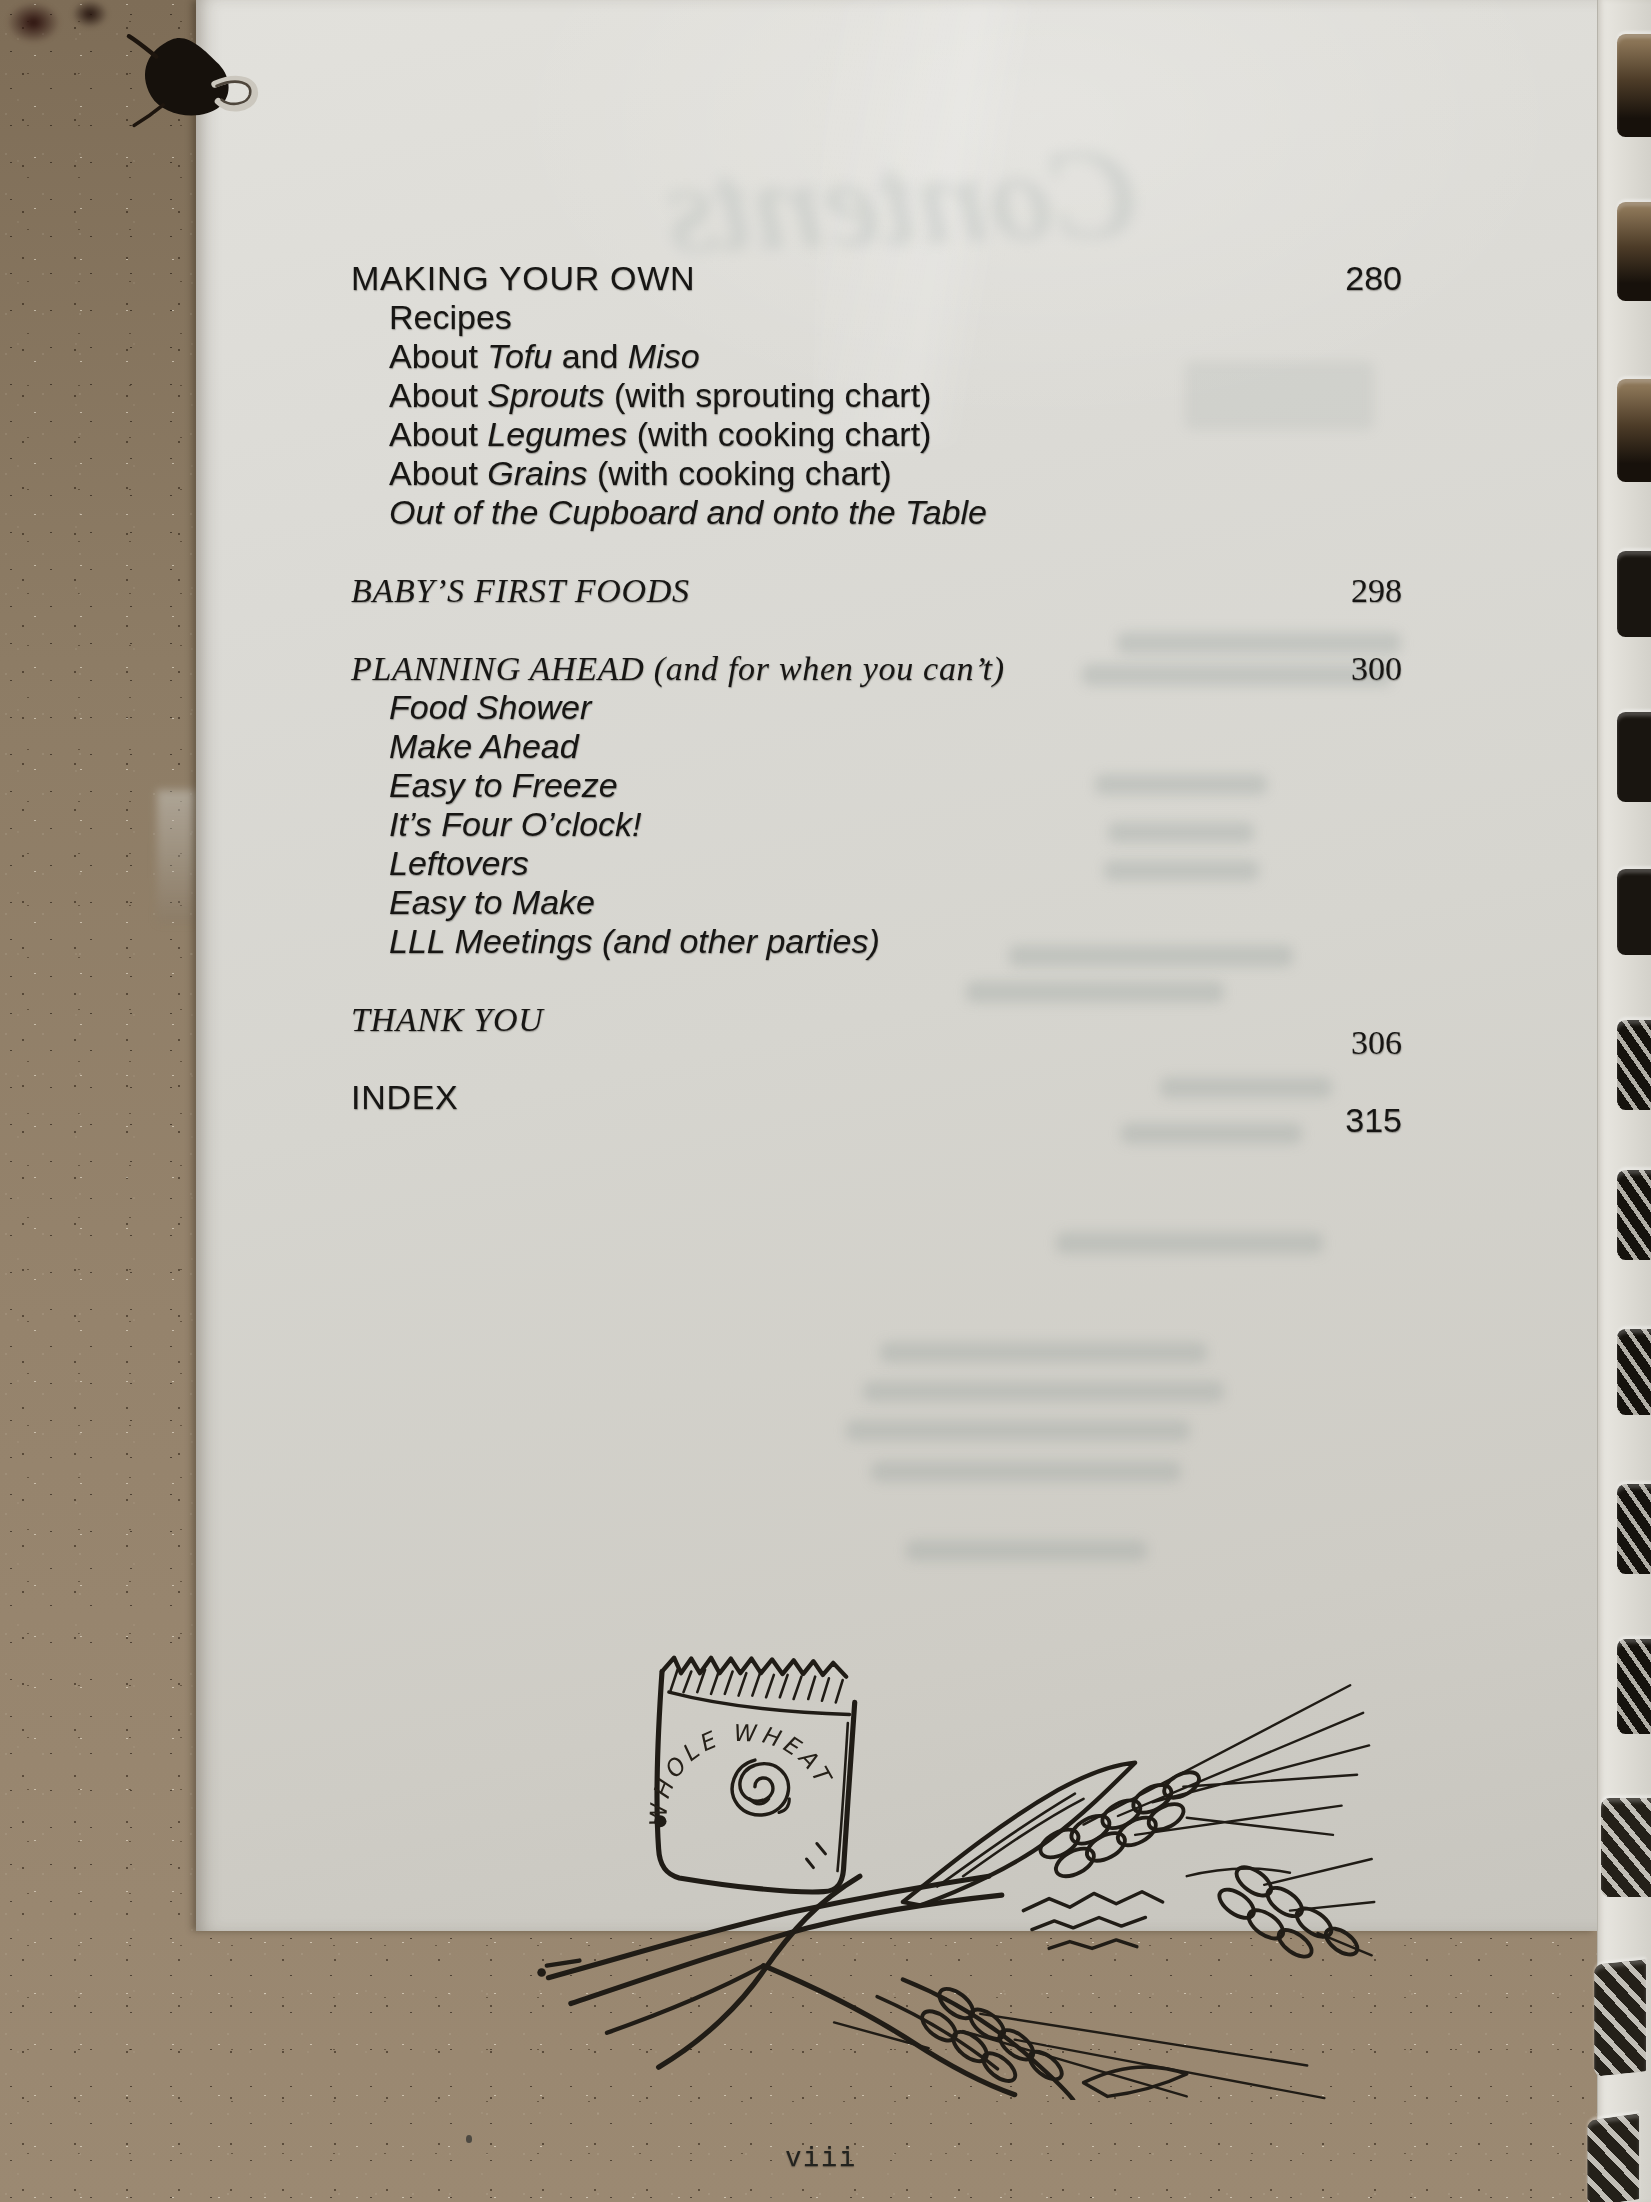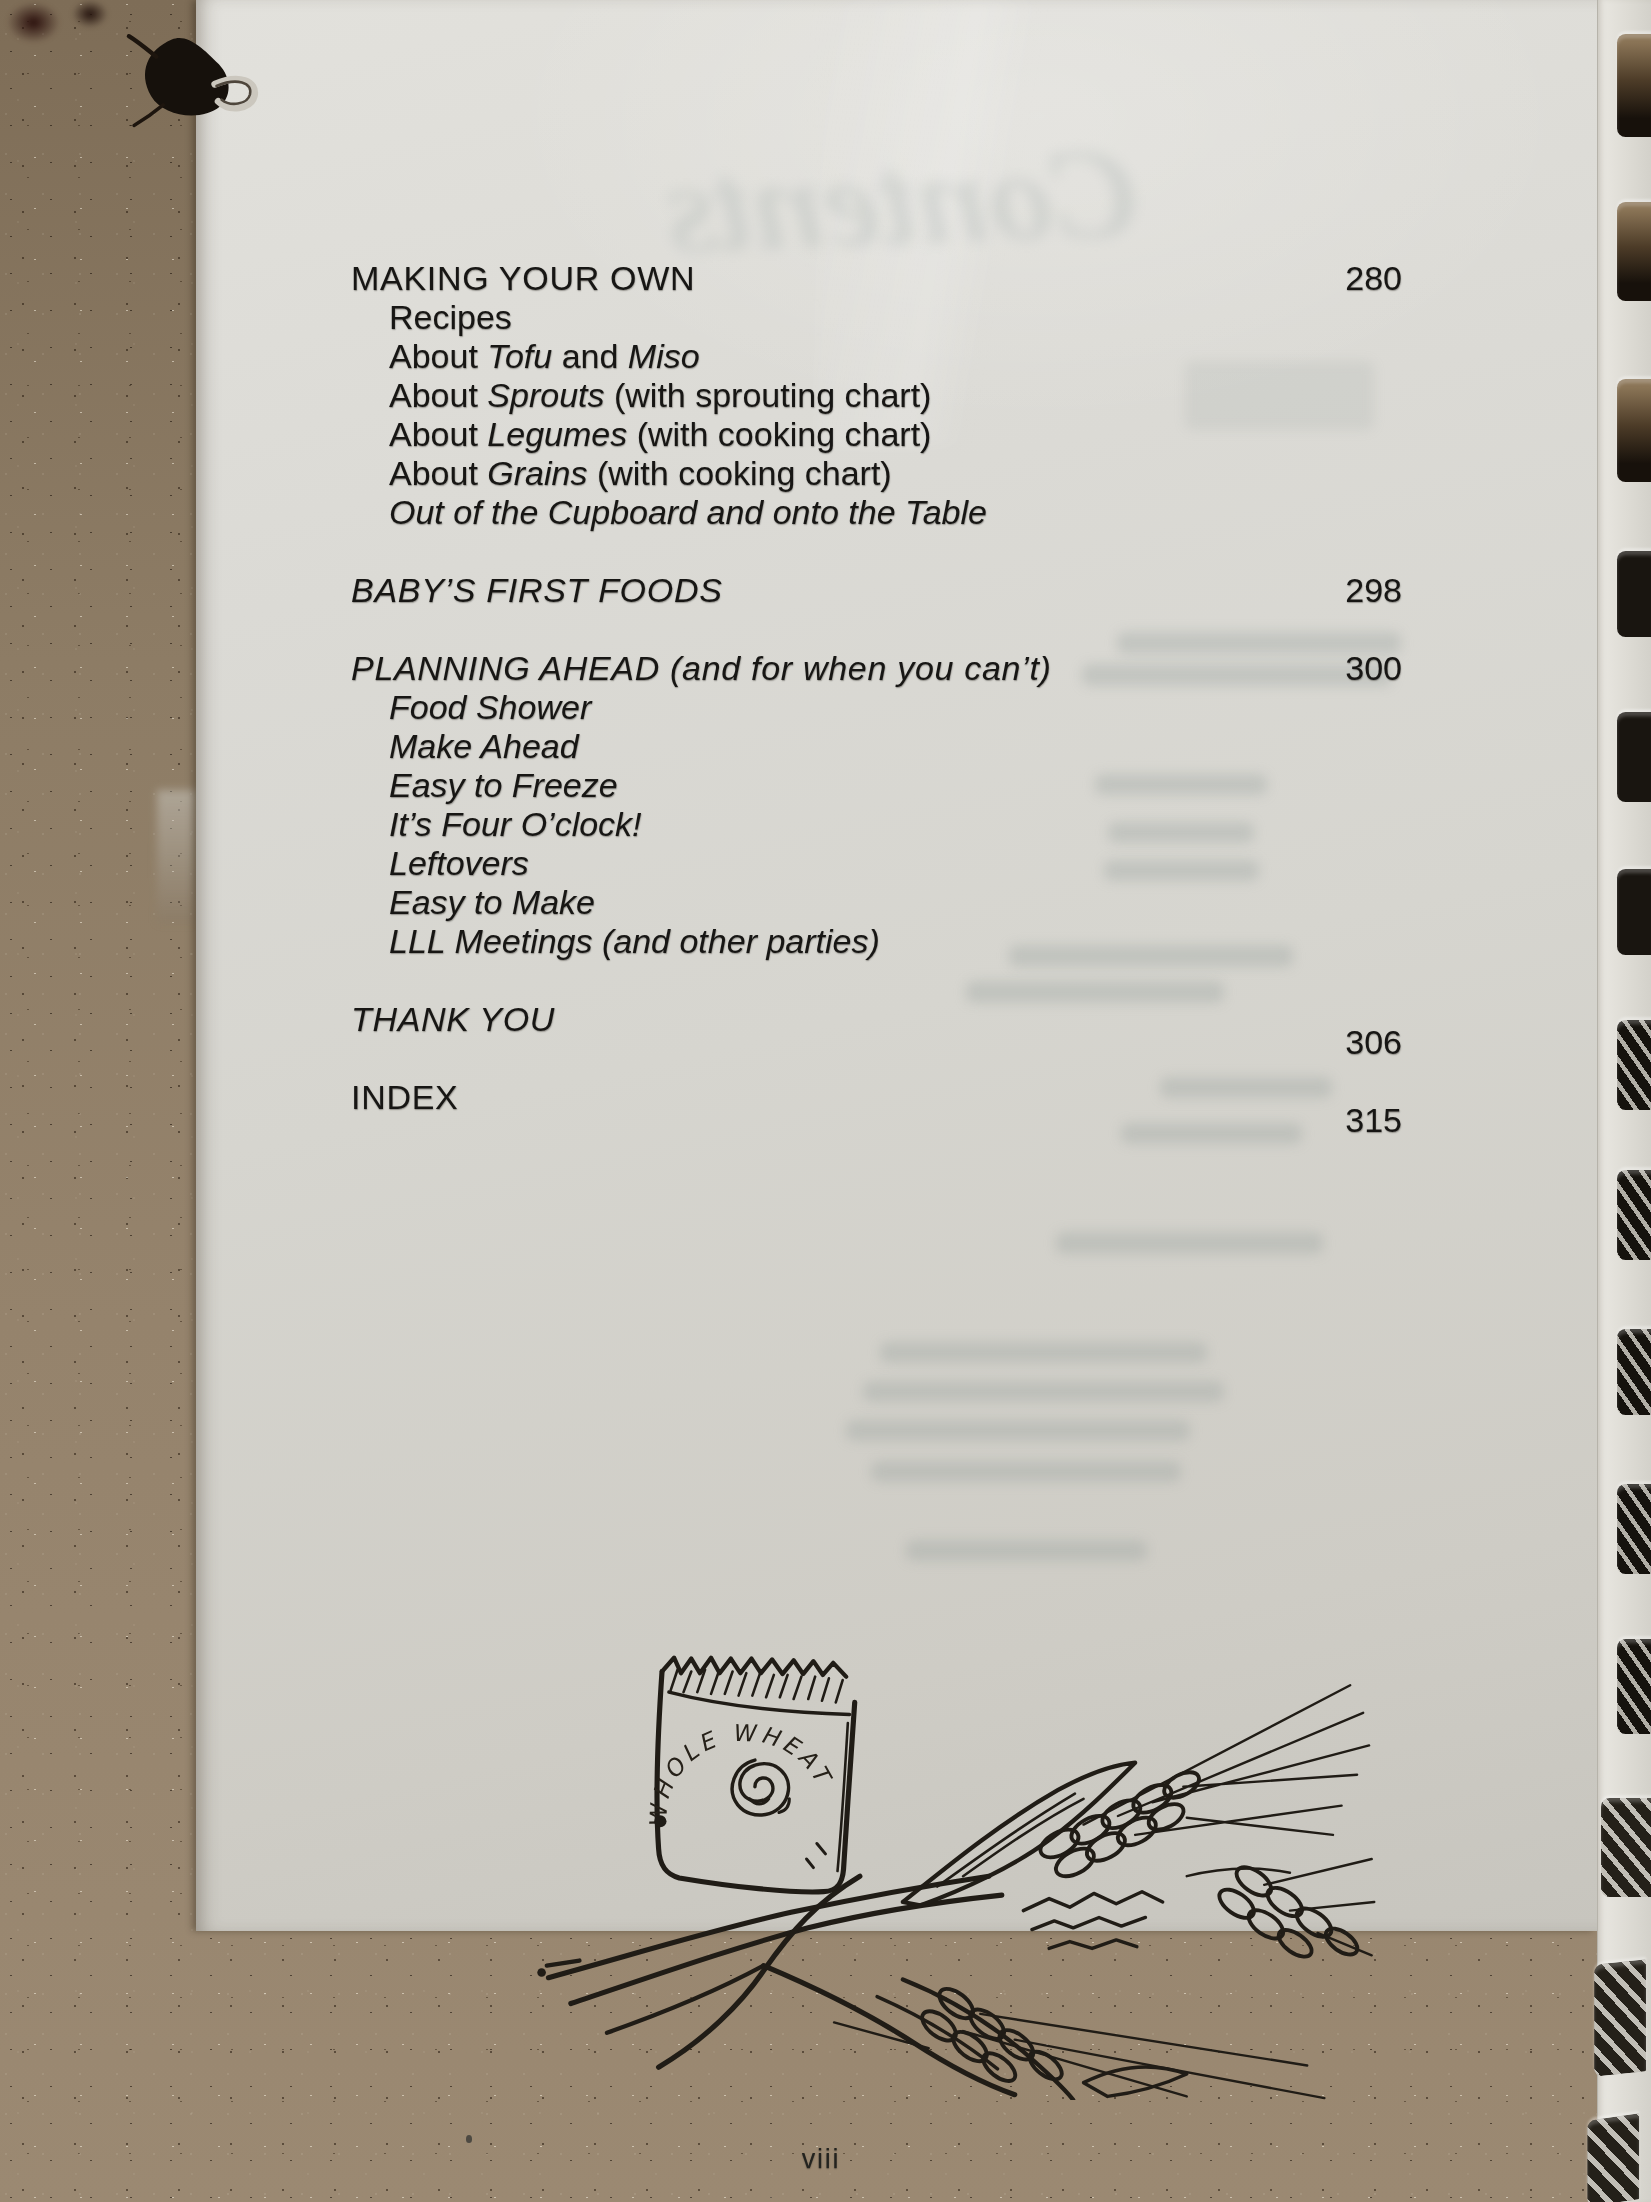--- a/index.html
+++ b/index.html
@@ -39,30 +39,30 @@
     opacity:0.30;filter:blur(6.9px);white-space:nowrap;}
   .ghost-line{position:absolute;background:rgba(146,156,152,0.30);filter:blur(6px);border-radius:7.7px;}
 
   
   .toc{position:absolute;left:155px;top:259px;width:1051px;
     font-size:34px;line-height:39px;color:#171614;
     text-shadow:0.4px 0.9px 1.3px rgba(20,18,14,0.38);}
   .row{position:relative;height:39px;white-space:nowrap;}
   .gap{height:39px;}
   .caps{letter-spacing:0.7px;}
-  .hit{font-style:italic;}
+  .hit{font-style:italic;font-family:Liberation Serif, serif;}
   .item{padding-left:38px;}
   .all-it{font-style:italic;}
   .it{font-style:italic;}
   .pg{position:absolute;right:0;top:0;font-style:normal;letter-spacing:0;margin-left:32px;}
   .low .pg{top:23px;}
 
   .folio{position:absolute;left:539px;top:2144px;width:172px;text-align:center;
     font-size:27px;letter-spacing:1.7px;color:#23231f;
-    text-shadow:0 0.9px 1.3px rgba(0,0,0,0.4);}
+    text-shadow:0 0.9px 1.3px rgba(0,0,0,0.4);font-family:Liberation Mono, monospace;}
   .speck{position:absolute;left:270px;top:2135px;width:6px;height:7.7px;
     background:#3a3a36;border-radius:50%;opacity:.8;}
 
   
   .illus{position:absolute;left:337px;top:1618px;width:843px;height:482px;}
 
   
   .coil-bit{position:absolute;left:122px;top:24px;width:146px;height:105px;}
   .binding{position:absolute;left:1597px;top:0;width:55px;height:2203px;
     background:linear-gradient(90deg,#eae8e2,#ddDBd4 55%,#d2d0c9);

